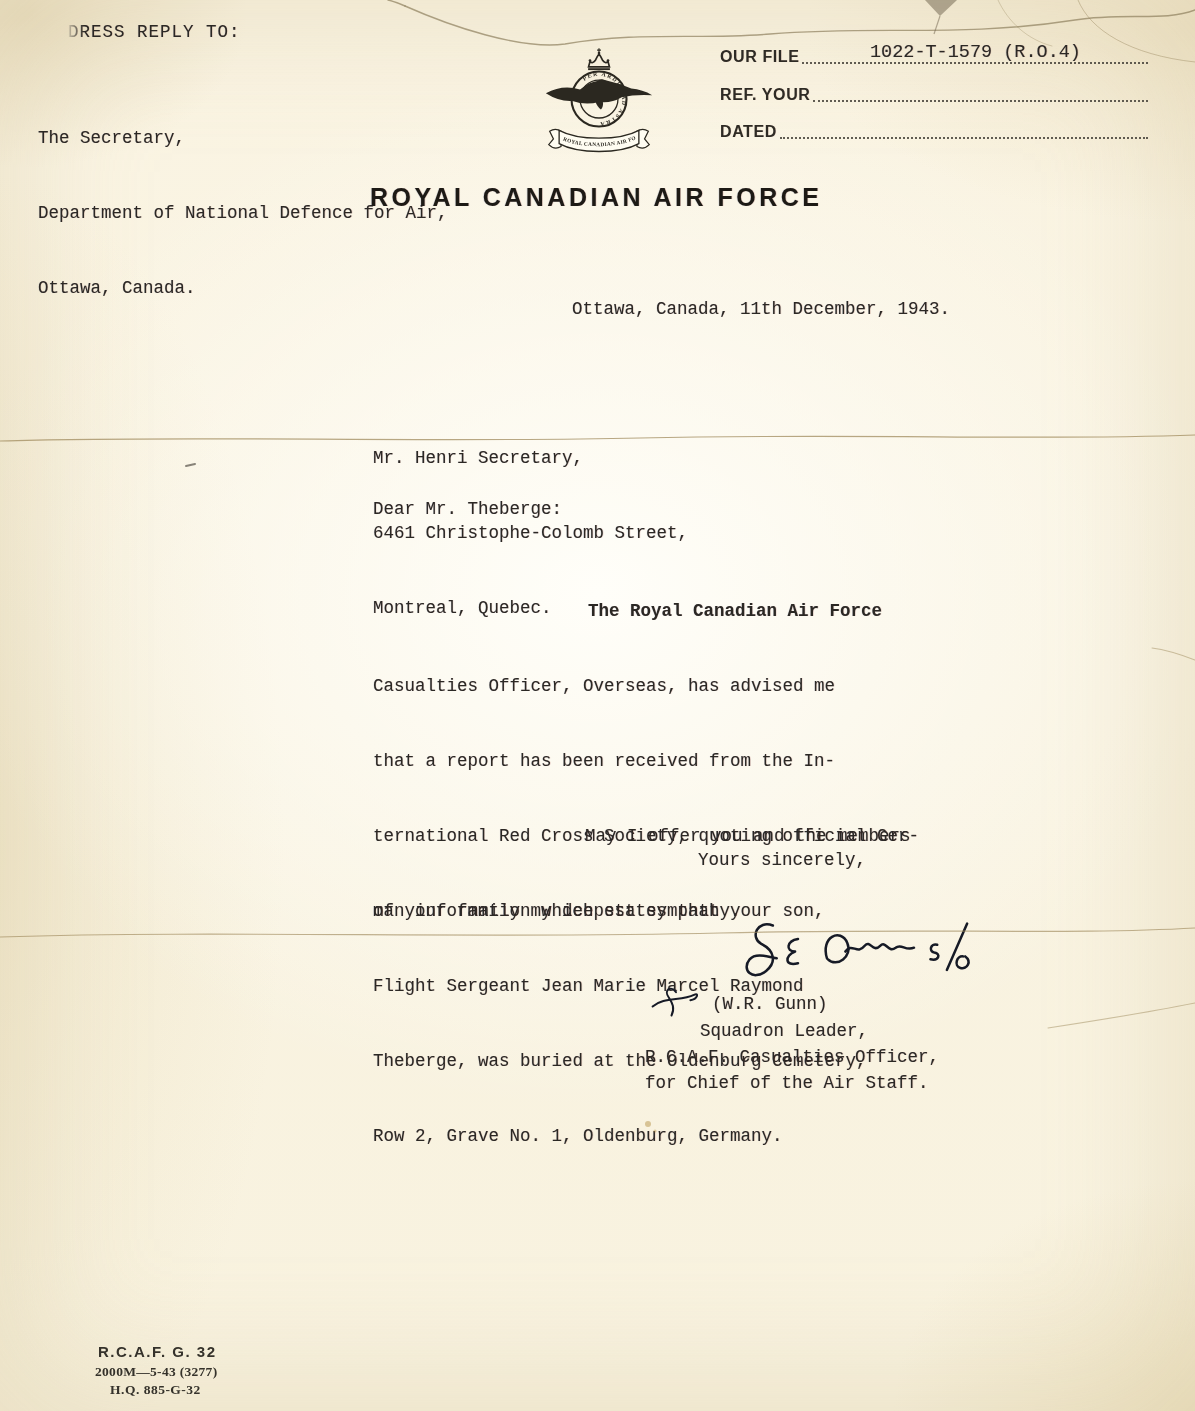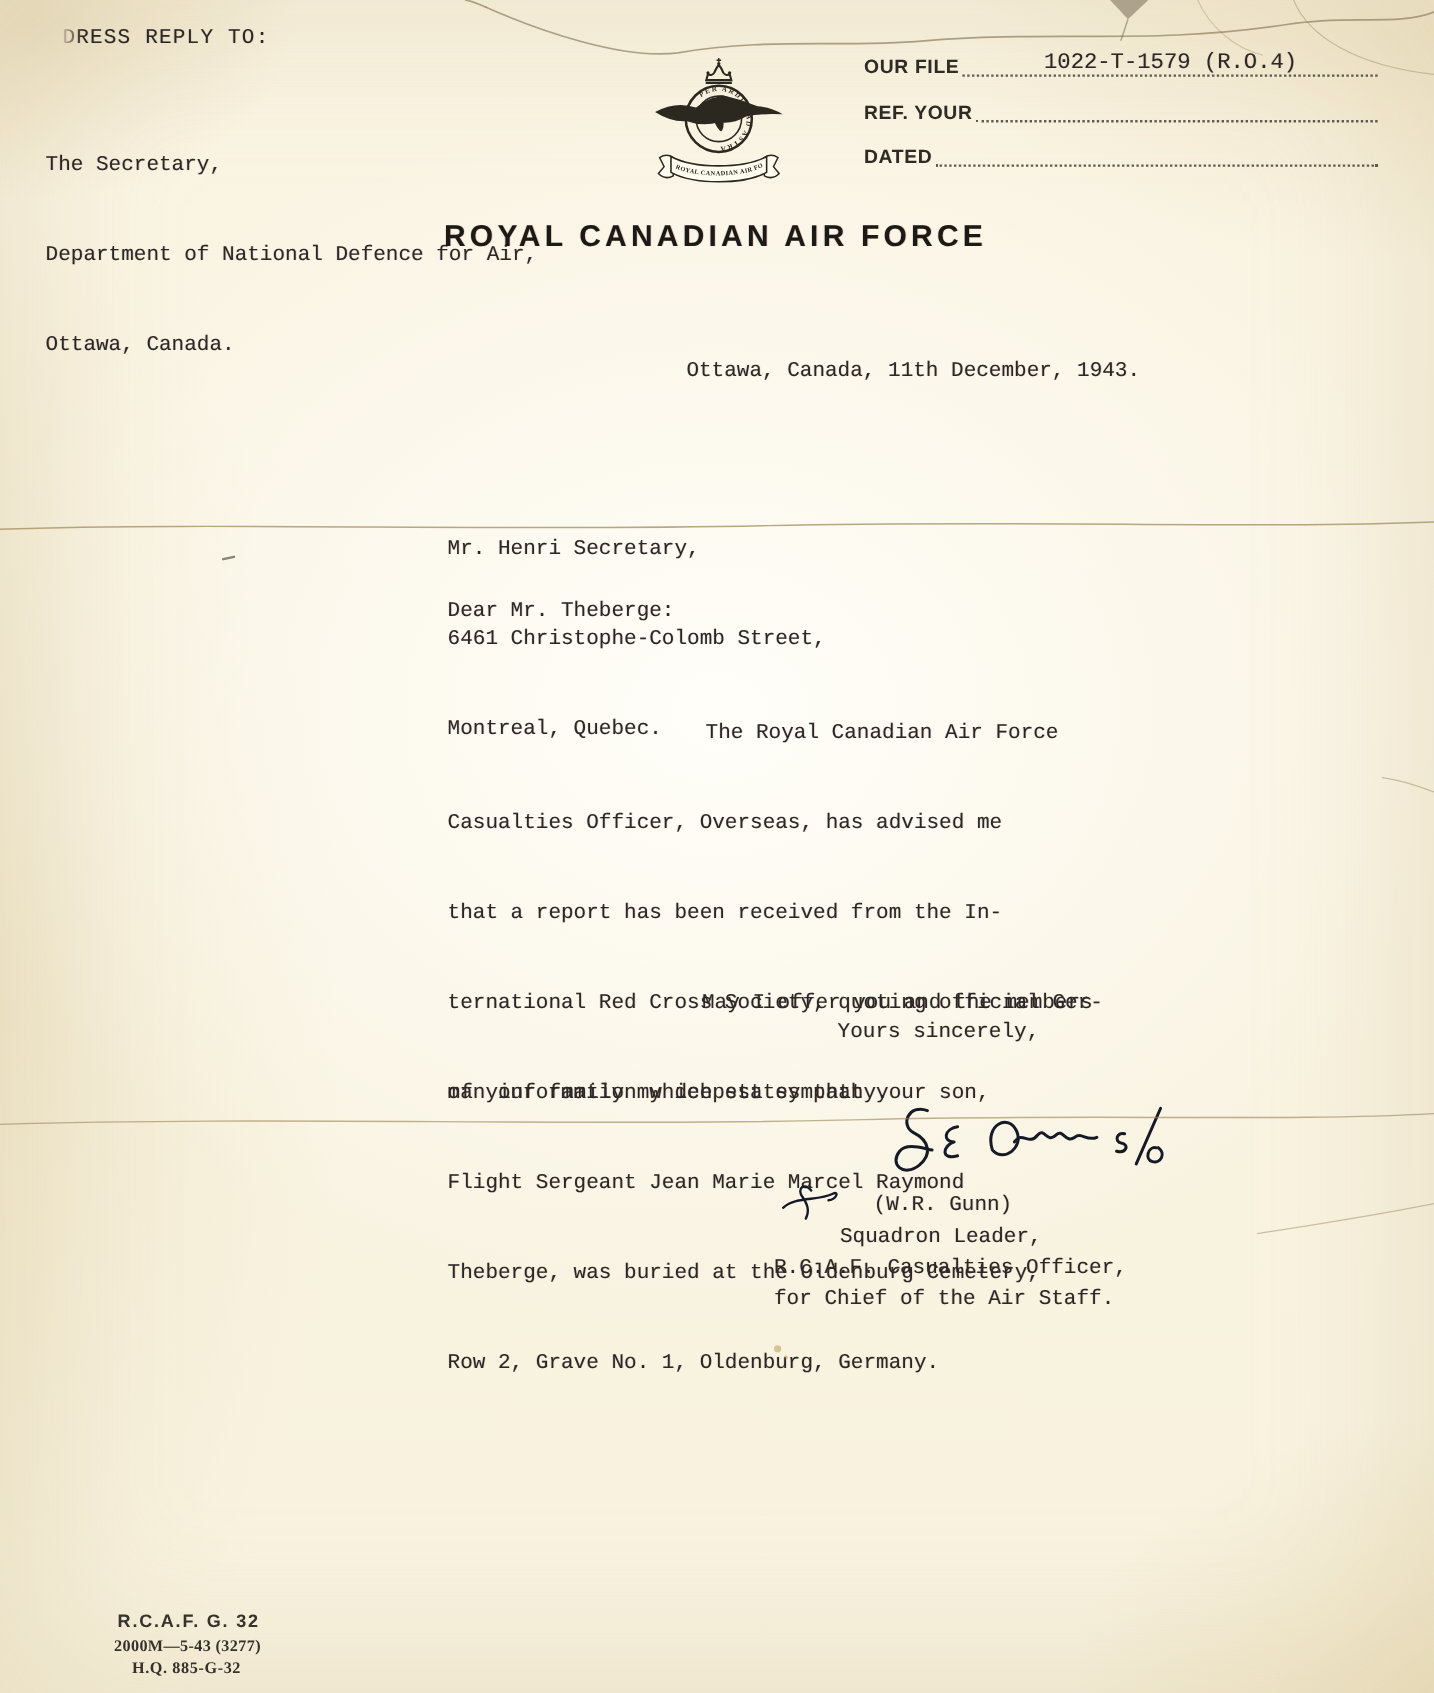--- a/index.html
+++ b/index.html
@@ -20,44 +20,44 @@
   }
   .abs{position:absolute;}
   
   .tw{
     font-family:"Liberation Mono", monospace;
     font-size:17.5px; line-height:25px; color:#2b2824;
     white-space:pre;
     text-shadow: 0.6px 0 rgba(150,40,40,0.16), -0.6px 0 rgba(30,60,140,0.14);
   }
   .tw-lg{font-size:18.5px;}
-  #reply-label{left:52px; top:20px; letter-spacing:1px;
+  #reply-label{left:68px; top:20px; letter-spacing:1px;
     -webkit-mask-image:linear-gradient(90deg, rgba(0,0,0,0.15) 0, #000 16px);
     mask-image:linear-gradient(90deg, rgba(0,0,0,0.15) 0, #000 16px);}
   #reply-address{left:38px; top:76px;}
   #crest{left:539px; top:44px;}
   #file-block{left:720px; top:48px; width:428px;}
   .file-row{position:absolute; left:0; width:100%; display:flex; align-items:flex-end;}
   .row1{top:0;} .row2{top:38px;} .row3{top:75px;}
   .file-label{font-weight:bold; font-size:16px; color:#2e2b25; letter-spacing:0.6px; padding-right:3px;
     text-shadow:0.5px 0 rgba(150,40,40,0.15);}
   .dots{flex:1; border-bottom:2px dotted #46423a; margin-bottom:2px; opacity:0.85;}
   #our-file-value{left:150px; top:-8px; font-size:18.5px;}
   #org-title{left:370px; top:183px; font-weight:bold; font-size:25px; letter-spacing:3.5px;
     color:#1d1a15; text-shadow:0.7px 0 rgba(150,40,40,0.18), -0.7px 0 rgba(30,60,140,0.15);}
   #dateline{left:572px; top:297px;}
   #recipient{left:373px; top:396px;}
   #salutation{left:373px; top:497px;}
   #par1{left:373px; top:549px;}
   #par2{left:373px; top:774px;}
-  .ind1{padding-left:215px;}
+  .ind1{padding-left:215px;font-weight:bold;}
   .ind2{padding-left:212px;}
   #closing{left:698px; top:848px;}
   #sig-script{left:740px; top:908px;}
-  #gunn-line{left:648px; top:984px; display:flex; align-items:flex-start;gap:16px;}
+  #gunn-line{left:648px; top:984px; display:flex; align-items:flex-start;}
   #gunn-line .tw{padding-top:8px; margin-left:8px;}
   #sig-squadron{left:700px; top:1019px;text-align:center;}
   #sig-rcaf{left:645px; top:1045px;}
   #sig-chief{left:645px; top:1071px;}
   #form-footer{left:98px; top:1343px; color:#35322b;}
   .f1{font-weight:bold; font-size:15px; letter-spacing:1.5px;}
   .f2{font-family:"Liberation Serif", serif; font-weight:bold; font-size:13.5px; margin-top:4px; margin-left:-3px; letter-spacing:0.3px;}
   .f3{font-family:"Liberation Serif", serif; font-weight:bold; font-size:13.5px; margin-top:2px; margin-left:12px; letter-spacing:0.5px;}
   #creases{left:0; top:0; pointer-events:none;}
   .crest-text{font-family:"Liberation Serif", serif; fill:#2b2820;}

